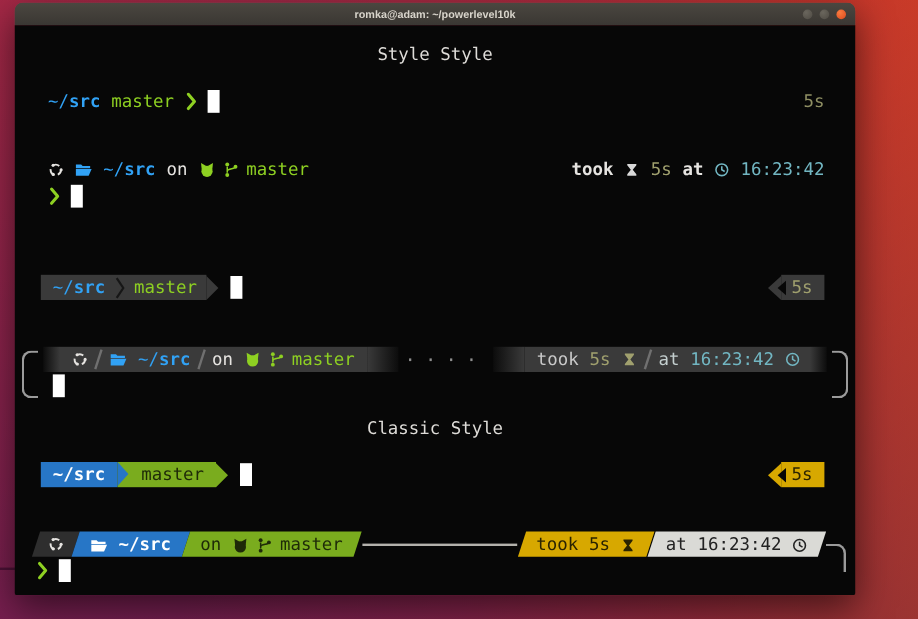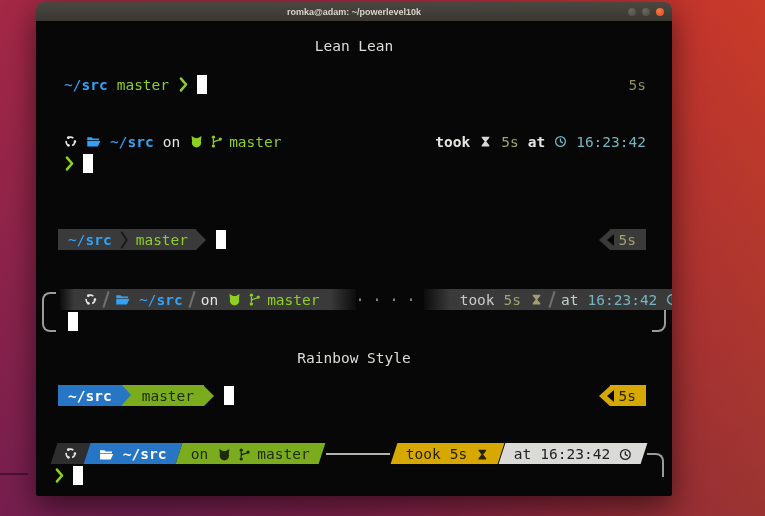--- a/index.html
+++ b/index.html
@@ -4,21 +4,21 @@
 <style>
   html,body{margin:0;padding:0;background:#222;}
   .screen{position:relative;width:765px;height:516px;overflow:hidden;
     font-family:"DejaVu Sans Mono",monospace;
     background:
       linear-gradient(to bottom, rgba(196,44,52,.35), rgba(84,22,78,.45)),
       linear-gradient(100deg,#94264f 0%,#8c2650 28%,#a32b44 55%,#c33a28 80%,#d54d1a 100%);
   }
   .wall-line{position:absolute;left:0;top:473px;width:28px;height:2px;background:rgba(40,5,35,.55);}
   
-  .window{position:absolute;left:36px;top:2px;width:636px;height:494px;
+  .window{position:absolute;left:12px;top:2px;width:701px;height:494px;
     border-radius:7px 7px 2px 2px;box-shadow:0 10px 30px rgba(0,0,0,.55);overflow:hidden;}
   .titlebar{height:19px;background:linear-gradient(#4b4740,#3a3733);display:flex;align-items:center;
     justify-content:center;position:relative;border-radius:7px 7px 0 0;}
   .title{font-family:"Liberation Sans",sans-serif;font-size:9px;font-weight:700;color:#d8d4cb;}
   .winbtns{position:absolute;right:8px;top:0;height:19px;display:flex;align-items:center;gap:6px;}
   .wbtn{width:8px;height:8px;border-radius:50%;background:radial-gradient(circle at 35% 30%,#6a665d,#4e4a43);}
   .wbtn.close{background:radial-gradient(circle at 35% 30%,#f97b3f,#d9491d);}
   .term{position:absolute;left:0;top:19px;right:0;bottom:0;background:#070707;}
   
   .row{position:absolute;height:21px;display:flex;align-items:center;font-size:14.5px;color:#e6e4e1;white-space:nowrap;}
@@ -118,21 +118,21 @@
       <div class="winbtns">
         <span class="wbtn"></span>
         <span class="wbtn"></span>
         <span class="wbtn close"></span>
       </div>
     </div>
 
     <div class="term">
 
       <div class="row heading" style="top:14px">
-        <span>Lean Lean</span>
+        <span>Style Style</span>
       </div>
 
       <div class="row" style="top:53px;left:28px;right:26px">
         <span class="blue">~/</span>
           <span class="blue b">src</span>
         <span class="green g">master</span>
         <span class="icw green g">
             <svg class="ic" style="width:11px;height:17px">
               <use href="#i-chevron"></use>
             </svg>
@@ -268,21 +268,21 @@
               </svg>
             </span>
         </div>
         <div class="fadeR w14"></div>
       </div>
       <div class="row" style="top:290px;left:32px">
         <span class="cursor"></span>
       </div>
 
       <div class="row heading" style="top:326px">
-        <span>Rainbow Style</span>
+        <span>Classic Style</span>
       </div>
 
       <div class="row" style="top:364px;left:22px;right:26px">
         <div class="rbox bl">
           <span class="b" style="color:#fff">~/</span>
             <span class="b" style="color:#fff">src</span>
         </div>
         <div class="rbox gn">
           <div class="tri-in"></div>
           <span class="dk">master</span>

